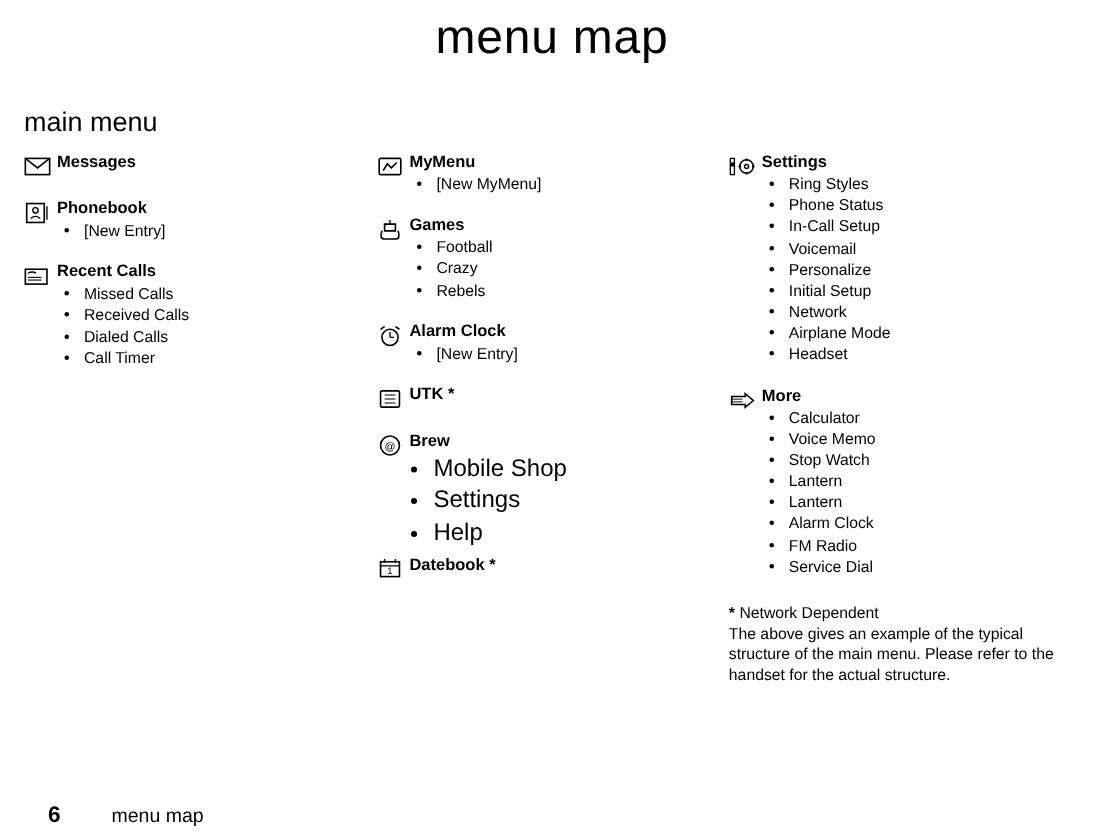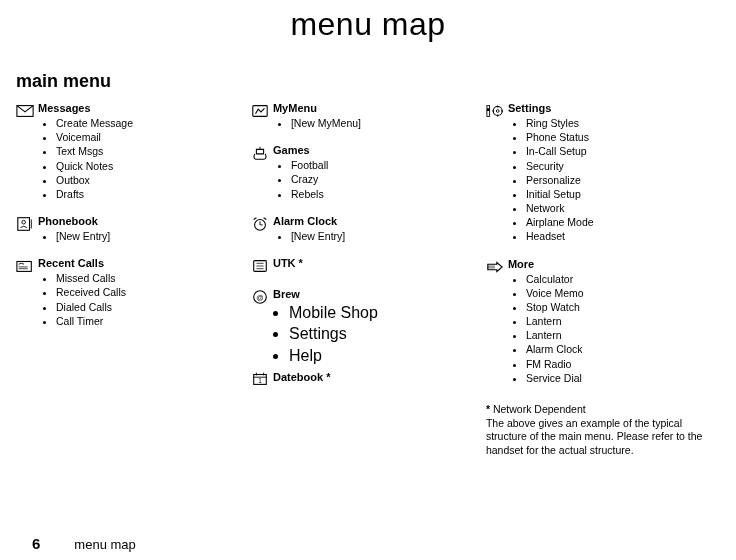--- a/index.html
+++ b/index.html
@@ -13,21 +13,21 @@
   }
   .page-title {
     text-align: center;
     font-size: 32px;
     font-weight: 400;
     margin-top: 6px;
     letter-spacing: 0.5px;
   }
   .section-title {
     font-size: 18px;
-    font-weight: 700;
+    font-weight: 400;
     margin: 28px 0 10px 16px;
   }
   .columns {
     display: flex;
     padding: 0 10px;
     gap: 0;
   }
   .col {
     flex: 1;
     padding: 0 6px;
@@ -101,28 +101,20 @@
 
     <div class="menu-block">
       <div class="menu-icon">
         <svg viewBox="0 0 20 14">
             <rect x="1" y="1" width="18" height="12" fill="none" stroke="#000" stroke-width="1.2"></rect>
             <path d="M1 1 L10 8 L19 1" fill="none" stroke="#000" stroke-width="1.2"></path>
           </svg>
       </div>
       <div class="menu-body">
         <div class="menu-heading">Messages</div>
-        <ul class="menu-items">
-          <li>Create Message</li>
-          <li>Voicemail</li>
-          <li>Text Msgs</li>
-          <li>Quick Notes</li>
-          <li>Outbox</li>
-          <li>Drafts</li>
-        </ul>
       </div>
     </div>
 
     <div class="menu-block">
       <div class="menu-icon">
         <svg viewBox="0 0 20 16">
             <rect x="2" y="1" width="13" height="14" fill="none" stroke="#000" stroke-width="1.2"></rect>
             <circle cx="8.5" cy="6" r="2" fill="none" stroke="#000" stroke-width="1"></circle>
             <path d="M5 12 Q8.5 9 12 12" fill="none" stroke="#000" stroke-width="1"></path>
             <line x1="17" y1="3" x2="17" y2="13" stroke="#000" stroke-width="1"></line>
@@ -270,21 +262,21 @@
             <line x1="7" y1="8" x2="9" y2="8" stroke="#000" stroke-width="1.2"></line>
             <line x1="17" y1="8" x2="19" y2="8" stroke="#000" stroke-width="1.2"></line>
           </svg>
       </div>
       <div class="menu-body">
         <div class="menu-heading">Settings</div>
         <ul class="menu-items">
           <li>Ring Styles</li>
           <li>Phone Status</li>
           <li>In-Call Setup</li>
-          <li>Security</li>
+          <li>Voicemail</li>
           <li>Personalize</li>
           <li>Initial Setup</li>
           <li>Network</li>
           <li>Airplane Mode</li>
           <li>Headset</li>
         </ul>
       </div>
     </div>
 
     <div class="menu-block">

